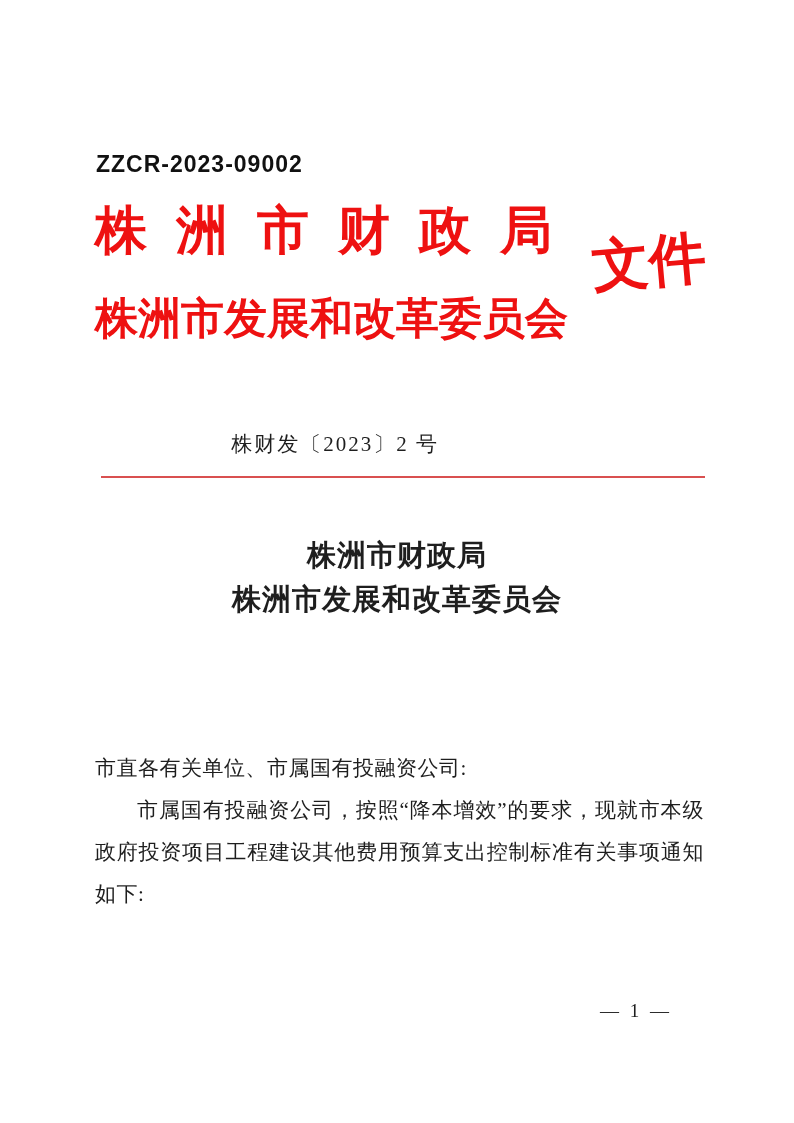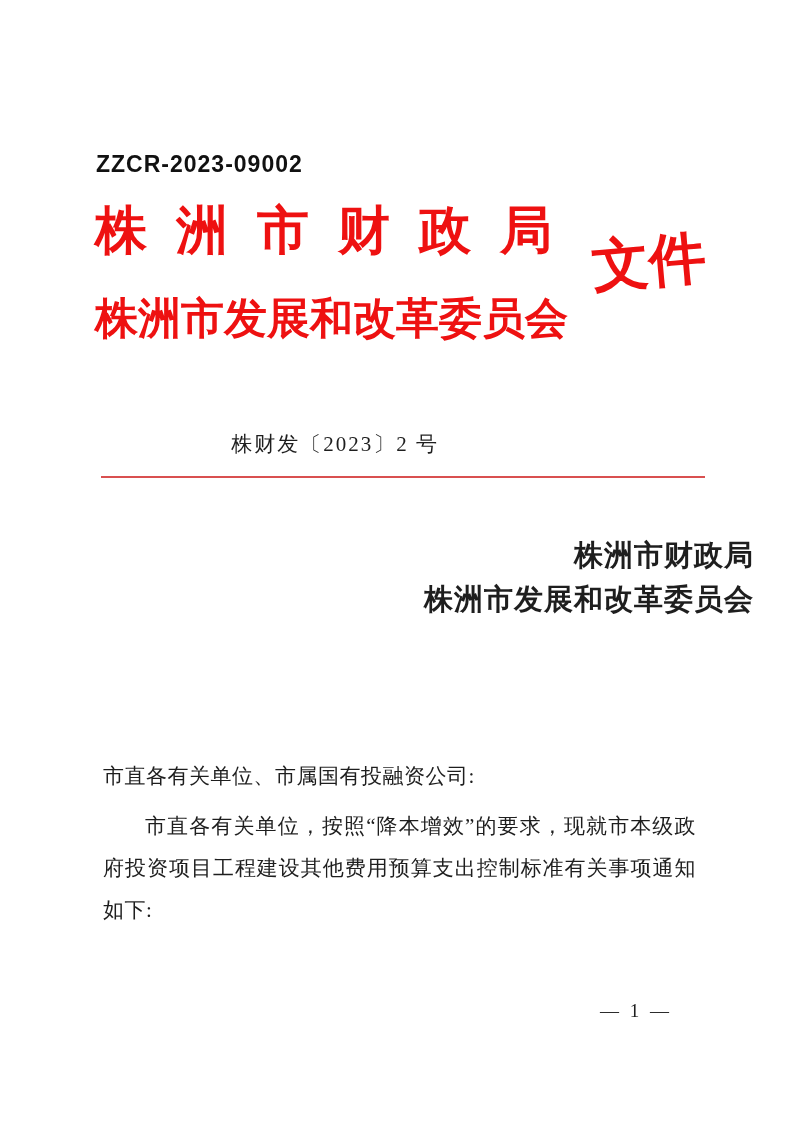--- a/index.html
+++ b/index.html
@@ -50,33 +50,33 @@
     font-size: 21px; letter-spacing: 2px;
     color: var(--text, #1e1e1e);
   }
   .red-rule {
     position: absolute; left: 101px; top: 476px;
     width: 604px; height: 2px;
     background: var(--rule-red, #d95050);
   }
   .title-block {
     position: absolute; left: 40px; top: 533px; width: 714px;
-    text-align: right;
+    text-align: center;
     font-size: 29px; font-weight: 700;
     line-height: 44px; letter-spacing: 1px;
     color: var(--text, #1e1e1e);
   }
   .body-block {
     position: absolute; left: 95px; top: 747px; width: 609px;
     font-size: 21px; line-height: 42px;
     text-align: justify;
     letter-spacing: 0.5px;
     color: var(--text, #1e1e1e);
   }
-  .body-block p { margin: 8px; }
+  .body-block p { margin: 0; }
   .body-block p.indent { text-indent: 2em; }
   .page-number {
     position: absolute; top: 1000px; right: 122px;
     font-size: 19px; letter-spacing: 3px;
     color: var(--text, #1e1e1e);
     font-family: "Liberation Serif", "DejaVu Serif", serif;
   }
 </style>
 </head>
 <body style="--accent-red: #ee1111; --rule-red: #d95050; --text: #1e1e1e; --code-text: #111111; --background: #ffffff;">
@@ -95,18 +95,18 @@
 
   <div class="red-rule"></div>
 
   <div class="title-block">
     <div>株洲市财政局</div>
     <div>株洲市发展和改革委员会</div>
   </div>
 
   <div class="body-block">
     <p>市直各有关单位、市属国有投融资公司:</p>
-    <p class="indent">市直各有关单位，按照“降本增效”的要求，现就市本级政府投资项目工程建设其他费用预算支出控制标准有关事项通知如下:</p>
+    <p class="indent">市属国有投融资公司，按照“降本增效”的要求，现就市本级政府投资项目工程建设其他费用预算支出控制标准有关事项通知如下:</p>
   </div>
 
   <div class="page-number">— 1 —</div>
 
 </div>
 
 </body></html>

